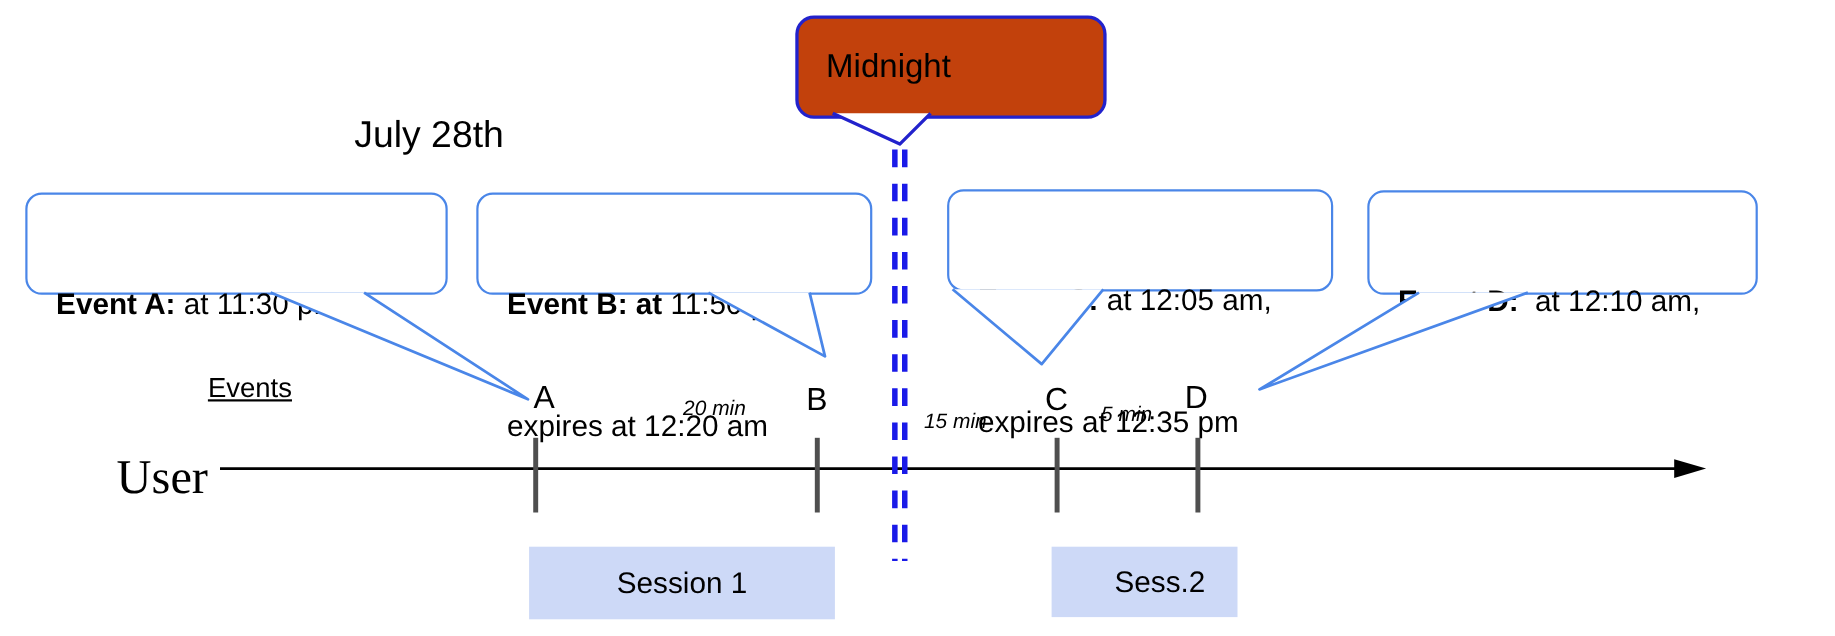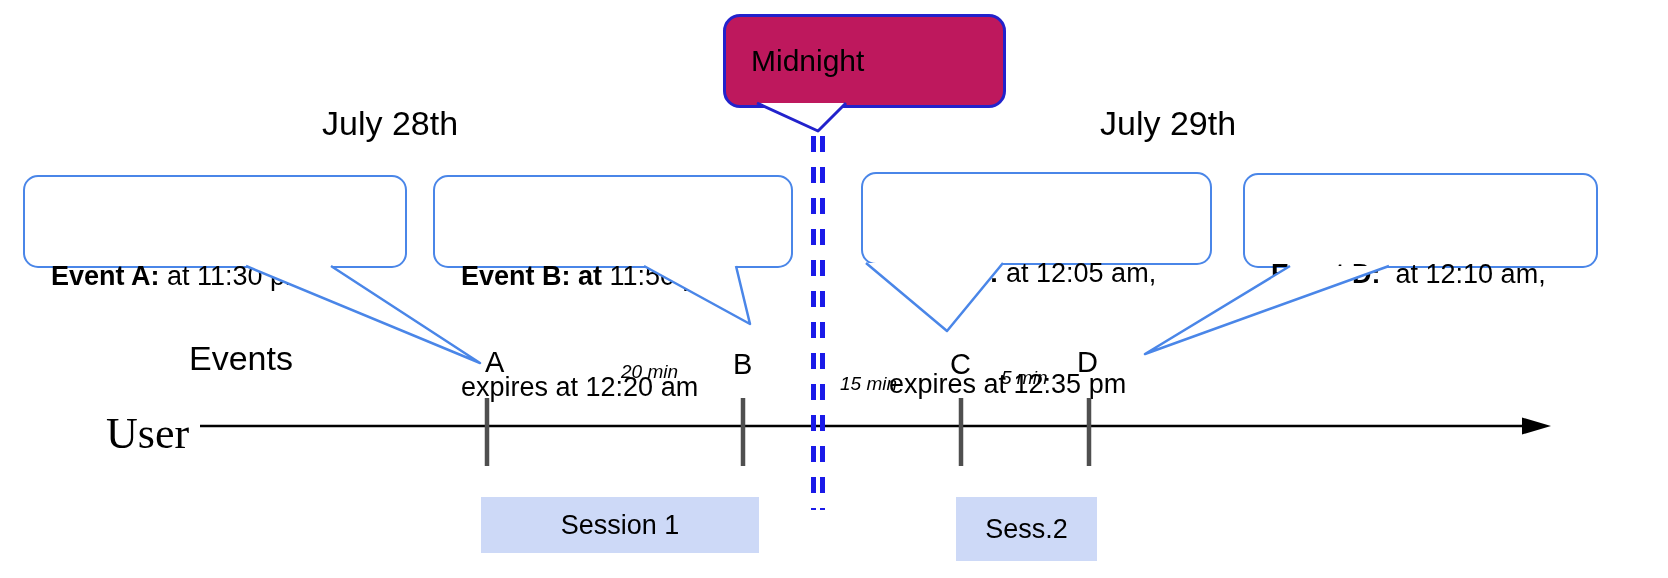--- a/index.html
+++ b/index.html
@@ -21,35 +21,35 @@
     padding:7px 10px 0 26px;
     font-size:27px;
     line-height:37px;
     white-space:pre;
     z-index:1;
   }
   .bubble .b-bold{font-weight:bold;}
   .bubble-midnight{
     position:absolute;
     left:723px;top:14px;width:283px;height:94px;
-    background:#be185d;
+    background:#c2410c;
     border:3px solid var(--midnight-border,#2222cc);
     border-radius:17px;
     box-sizing:border-box;
     display:flex;align-items:center;
     padding-left:25px;
     font-size:30px;
     z-index:1;
   }
   
   .lbl{position:absolute;white-space:nowrap;z-index:1;}
   .date-lbl{font-size:34px;}
   .tick-lbl{font-size:29px;}
   .interval-lbl{font-size:19px;font-style:italic;}
-  .events-lbl{font-size:34px;}
+  .events-lbl{font-size:25px;text-decoration:underline;}
   .user-lbl{font-size:44px;font-family:Liberation Serif, serif;}
   
   .session-box{
     position:absolute;
     background:var(--session-fill,#cdd9f7);
     display:flex;align-items:center;justify-content:center;
     font-size:27px;
     z-index:1;
   }
   
@@ -63,21 +63,20 @@
   .arrowhead{fill:var(--timeline,#000);}
   .tick{stroke:var(--tick,#4f4f4f);stroke-width:4.5;}
   .midnight-dash{stroke:var(--midnight-dash,#1a1ae8);stroke-width:5;}
 </style>
 </head>
 <body>
 
 <div id="stage">
 
   <div class="lbl date-lbl" style="left:322px;top:104px;">July 28th</div>
-  <div class="lbl date-lbl" style="left:1100px;top:104px;">July 29th</div>
 
   <div class="bubble-midnight">
     <span>Midnight</span>
   </div>
 
   <div class="bubble" style="left:23px;top:175px;width:384px;height:93px;">
     <div><span class="b-bold">Event A:</span><span> at 11:30 pm,</span></div>
   </div>
 
   <div class="bubble" style="left:433px;top:175px;width:360px;height:93px;">
@@ -99,24 +98,24 @@
 
   <div class="lbl tick-lbl" style="left:485px;top:346px;">A</div>
   <div class="lbl tick-lbl" style="left:733px;top:348px;">B</div>
   <div class="lbl tick-lbl" style="left:950px;top:348px;">C</div>
   <div class="lbl tick-lbl" style="left:1077px;top:346px;">D</div>
 
   <div class="lbl interval-lbl" style="left:621px;top:361px;">20 min</div>
   <div class="lbl interval-lbl" style="left:840px;top:359px;margin-top:14px;">15 min</div>
   <div class="lbl interval-lbl" style="left:1001px;top:367px;">5 min</div>
 
-  <div class="session-box" style="left:481px;top:497px;width:278px;height:56px;">
+  <div class="session-box" style="left:481px;top:497px;width:278px;height:66px;">
     <span>Session 1</span>
   </div>
-  <div class="session-box" style="left:956px;top:497px;width:141px;height:64px;">
+  <div class="session-box" style="left:956px;top:497px;width:141px;height:64px;padding-left:28px;">
     <span>Sess.2</span>
   </div>
 
   <svg id="overlay" width="1668" height="578" viewBox="0 0 1668 578">
 
     <line class="timeline" x1="200" y1="426" x2="1524" y2="426"></line>
     <polygon class="arrowhead" points="1522,417.5 1551,426 1522,434.5"></polygon>
 
     <line class="tick" x1="487" y1="398" x2="487" y2="466"></line>
     <line class="tick" x1="743" y1="398" x2="743" y2="466"></line>

